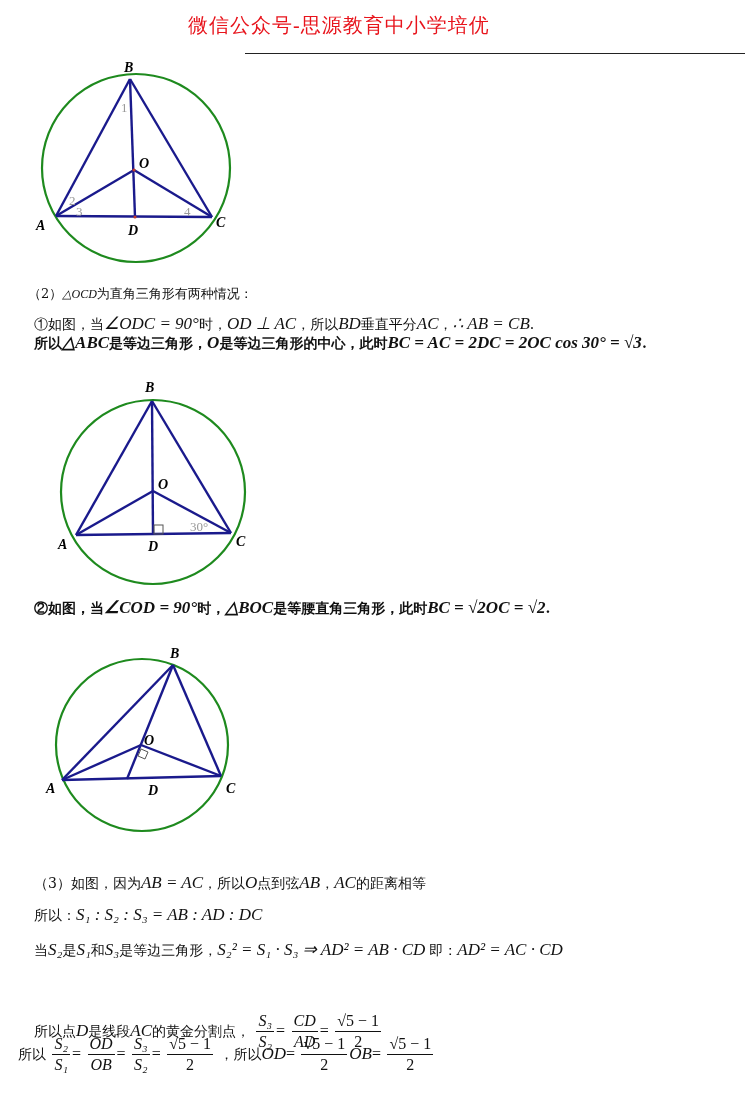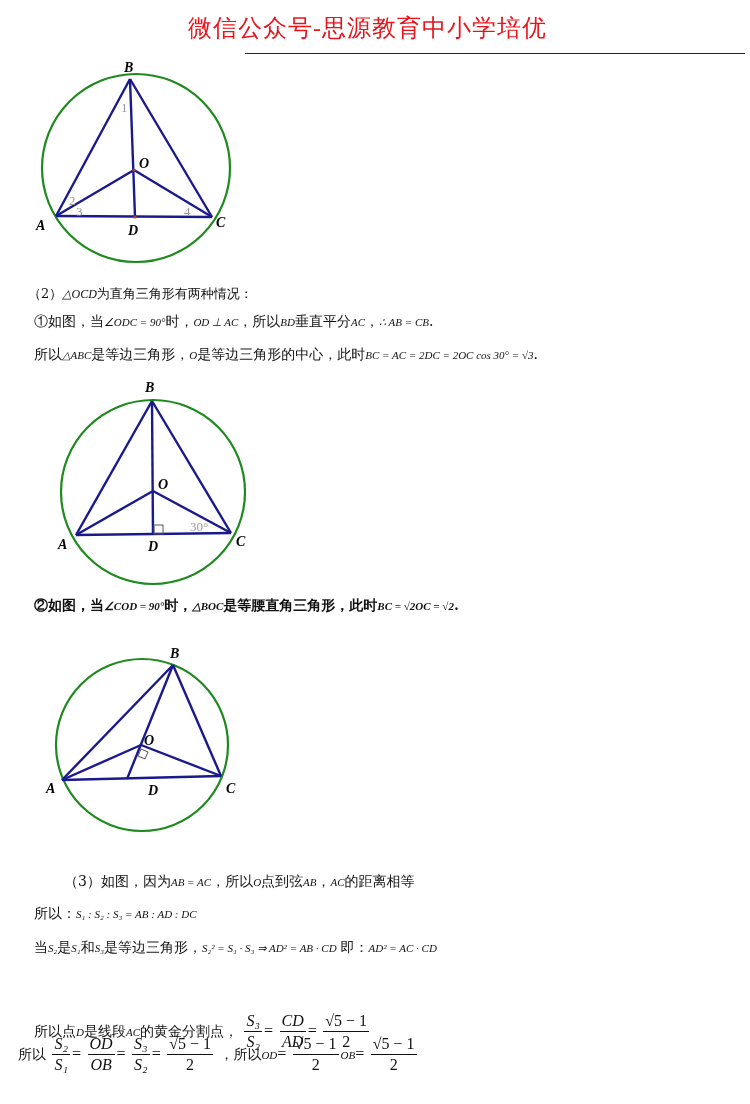--- a/index.html
+++ b/index.html
@@ -1,23 +1,23 @@
 <!DOCTYPE html>
 <html><head>
 <meta charset="utf-8">
 <style>
   html, body { margin:0; padding:0; background:#ffffff; }
   body { width:750px; height:1104px; position:relative; overflow:hidden;
          font-family:"DejaVu Serif", "Liberation Serif", serif; color:#111; }
   .header-title { position:absolute; left:188px; top:12px; font-family:Liberation Serif, serif;
-         font-size:24px; color:#e8141c; letter-spacing:1px; white-space:nowrap; }
+         font-size:20px; color:#e8141c; letter-spacing:1px; white-space:nowrap; }
   .header-rule { position:absolute; left:245px; top:53px; width:500px; height:1px; background:#222; }
   .fig { position:absolute; }
   .line { position:absolute; font-size:14px; white-space:nowrap; }
-  .m { font-family:"Liberation Serif", serif; font-style:italic; font-size:11px; }
+  .m { font-family:"Liberation Serif", serif; font-style:italic; font-size:17px; }
   .mu { font-family:"Liberation Serif", serif; font-size:16px; }
   .frac { display:inline-block; vertical-align:middle; text-align:center; margin:0 2px;
           font-family:"Liberation Serif", serif; font-size:16px; }
   .frac > span { display:block; line-height:20px; padding:0 2px; }
   .frac > span.num { border-bottom:1px solid #111; }
   .frac i { font-style:italic; }
   svg text { font-family:"Liberation Serif", serif; }
 </style>
 </head>
 <body>
@@ -47,21 +47,21 @@
   <text x="56" y="166" font-size="13" fill="#999">3</text>
   <text x="164" y="166" font-size="13" fill="#999">4</text>
 </svg>
 
 <div class="line" style="left:28px;top:285px;font-size:13px;">
   <span>（2）</span><span class="m" style="font-size:12px">△OCD</span><span>为直角三角形有两种情况：</span>
 </div>
 <div class="line" style="left:34px;top:313px;">
   <span>①如图，当</span><span class="m">∠ODC = 90°</span><span>时，</span><span class="m">OD ⊥ AC</span><span>，所以</span><span class="m">BD</span><span>垂直平分</span><span class="m">AC</span><span>，</span><span class="m">∴ AB = CB</span><span>.</span>
 </div>
-<div class="line" style="left:34px;top:346px;">
+<div class="line" style="left:34px;top:332px;font-weight:bold;">
   <span>所以</span><span class="m">△ABC</span><span>是等边三角形，</span><span class="m">O</span><span>是等边三角形的中心，此时</span><span class="m">BC = AC = 2DC = 2OC cos 30° = √3</span><span>.</span>
 </div>
 
 <svg class="fig" style="left:40px;top:370px;" width="240" height="220" viewBox="0 0 240 220">
   <circle cx="113" cy="122" r="92" fill="none" stroke="#1e8a1e" stroke-width="2.2"></circle>
   <g stroke="#1a1a8c" stroke-width="2.4" fill="none">
     <line x1="112" y1="31" x2="36" y2="165"></line>
     <line x1="112" y1="31" x2="191" y2="163"></line>
     <line x1="36" y1="165" x2="191" y2="163"></line>
     <line x1="112" y1="31" x2="113" y2="164"></line>
@@ -92,21 +92,21 @@
     <line x1="191" y1="141" x2="111" y2="110"></line>
   </g>
   <polygon points="111,114 118,117 115,124 108,121" fill="none" stroke="#555" stroke-width="1"></polygon>
   <text x="140" y="23" font-size="14" font-weight="bold" font-style="italic">B</text>
   <text x="114" y="110" font-size="14" font-weight="bold" font-style="italic">O</text>
   <text x="16" y="158" font-size="14" font-weight="bold" font-style="italic">A</text>
   <text x="118" y="160" font-size="14" font-weight="bold" font-style="italic">D</text>
   <text x="196" y="158" font-size="14" font-weight="bold" font-style="italic">C</text>
 </svg>
 
-<div class="line" style="left:34px;top:873px;margin-left:30px;">
+<div class="line" style="left:34px;top:873px;">
   <span>（3）如图，因为</span><span class="m">AB = AC</span><span>，所以</span><span class="m">O</span><span>点到弦</span><span class="m">AB</span><span>，</span><span class="m">AC</span><span>的距离相等</span>
 </div>
 <div class="line" style="left:34px;top:905px;text-align:right;">
   <span>所以：</span><span class="m">S₁ : S₂ : S₃ = AB : AD : DC</span>
 </div>
 <div class="line" style="left:34px;top:939px;">
   <span>当</span><span class="m">S₂</span><span>是</span><span class="m">S₁</span><span>和</span><span class="m">S₃</span><span>是等边三角形，</span><span class="m">S₂² = S₁ · S₃ ⇒ AD² = AB · CD</span><span style="margin-left:4px">即：</span><span class="m">AD² = AC · CD</span>
 </div>
 <div class="line" style="left:34px;top:1011px;">
   <span>所以点</span><span class="m">D</span><span>是线段</span><span class="m">AC</span><span>的黄金分割点，</span>

